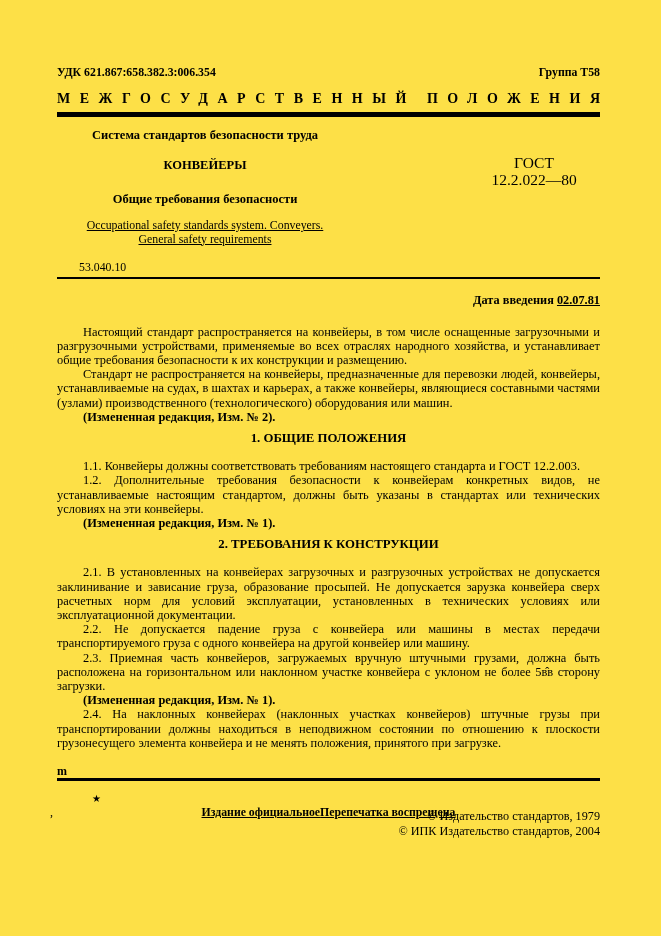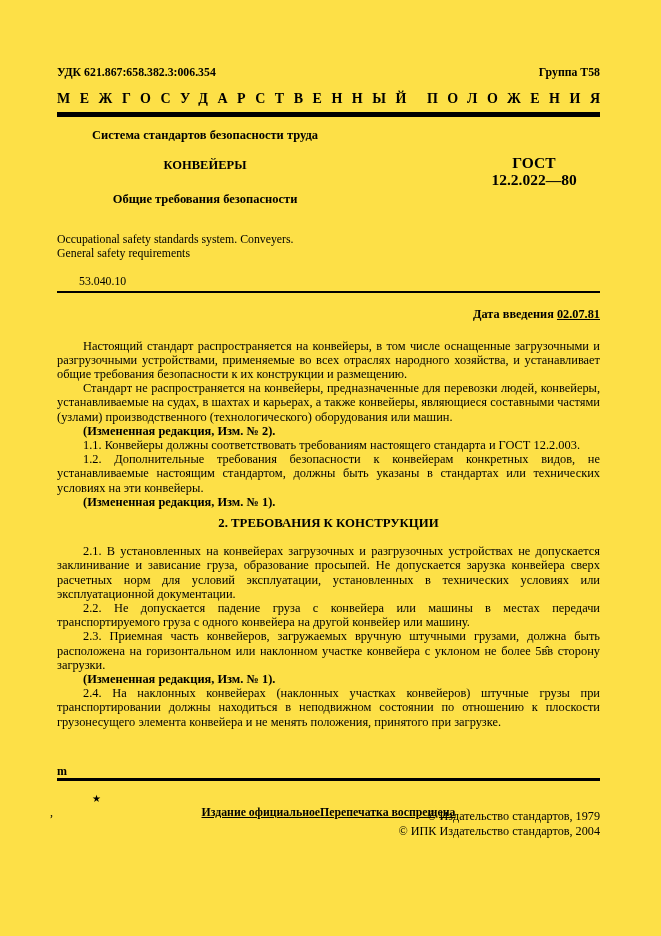--- a/index.html
+++ b/index.html
@@ -28,23 +28,23 @@
   .std-line .sp{letter-spacing:9.5px;}
   .std-line .sp-last{margin-right:-9.5px;}
   .bar{margin-top:6px;height:5px;background:#000;}
 
   .title-block{position:relative;margin-top:11px;}
   .rus{width:296px;text-align:center;font-weight:bold;font-size:12.5px;line-height:14px;}
   .rus .t2{margin-top:16px;}
   .rus .t3{margin-top:20px;}
   .designation{
     position:absolute;left:407px;top:26px;width:140px;
-    text-align:center;font-weight:bold;font-size:15.5px;line-height:17px;
+    text-align:center;font-weight:normal;font-size:15.5px;line-height:17px;
   }
-  .eng{width:296px;font-size:11.8px;line-height:13.5px;margin-top:27px;}
+  .eng{width:296px;text-align:center;font-size:11.8px;line-height:13.5px;margin-top:13px;text-decoration:underline;}
   .mks{font-size:11.8px;line-height:12.5px;margin-top:15px;margin-left:6px;}
   .mks .mks2{padding-left:16px;}
   .rule-thin{margin-top:3px;height:2px;background:#000;}
 
   .date-row{
     margin-top:14px;text-align:right;
     font-weight:bold;font-size:12.3px;line-height:14px;
   }
   .date-row .u{text-decoration:underline;}
 
@@ -117,20 +117,21 @@
     <div class="date-row">
       <span>Дата введения</span>
       <span class="u">02.07.81</span>
     </div>
 
     <div class="body">
       <p>Настоящий стандарт распространяется на конвейеры, в том числе оснащенные загрузочными и разгрузочными устройствами, применяемые во всех отраслях народного хозяйства, и устанавливает общие требования безопасности к их конструкции и размещению.</p>
       <p>Стандарт не распространяется на конвейеры, предназначенные для перевозки людей, конвейеры, устанавливаемые на судах, в шахтах и карьерах, а также конвейеры, являющиеся составными частями (узлами) производственного (технологического) оборудования или машин.</p>
       <p class="note">(Измененная редакция, Изм. № 2).</p>
 
+      <h2 class="sec">1. ОБЩИЕ ПОЛОЖЕНИЯ</h2>
       <p>1.1. Конвейеры должны соответствовать требованиям настоящего стандарта и ГОСТ 12.2.003.</p>
       <p>1.2. Дополнительные требования безопасности к конвейерам конкретных видов, не устанавливаемые настоящим стандартом, должны быть указаны в стандартах или технических условиях на эти конвейеры.</p>
       <p class="note">(Измененная редакция, Изм. № 1).</p>
 
       <h2 class="sec">2. ТРЕБОВАНИЯ К КОНСТРУКЦИИ</h2>
       <p>2.1. В установленных на конвейерах загрузочных и разгрузочных устройствах не допускается заклинивание и зависание груза, образование просыпей. Не допускается зарузка конвейера сверх расчетных норм для условий эксплуатации, установленных в технических условиях или эксплуатационной документации.</p>
       <p>2.2. Не допускается падение груза с конвейера или машины в местах передачи транспортируемого груза с одного конвейера на другой конвейер или машину.</p>
       <p>2.3. Приемная часть конвейеров, загружаемых вручную штучными грузами, должна быть расположена на горизонтальном или наклонном участке конвейера с уклоном не более 5в̂в сторону загрузки.</p>
       <p class="note">(Измененная редакция, Изм. № 1).</p>
       <p>2.4. На наклонных конвейерах (наклонных участках конвейеров) штучные грузы при транспортировании должны находиться в неподвижном состоянии по отношению к плоскости грузонесущего элемента конвейера и не менять положения, принятого при загрузке.</p>

